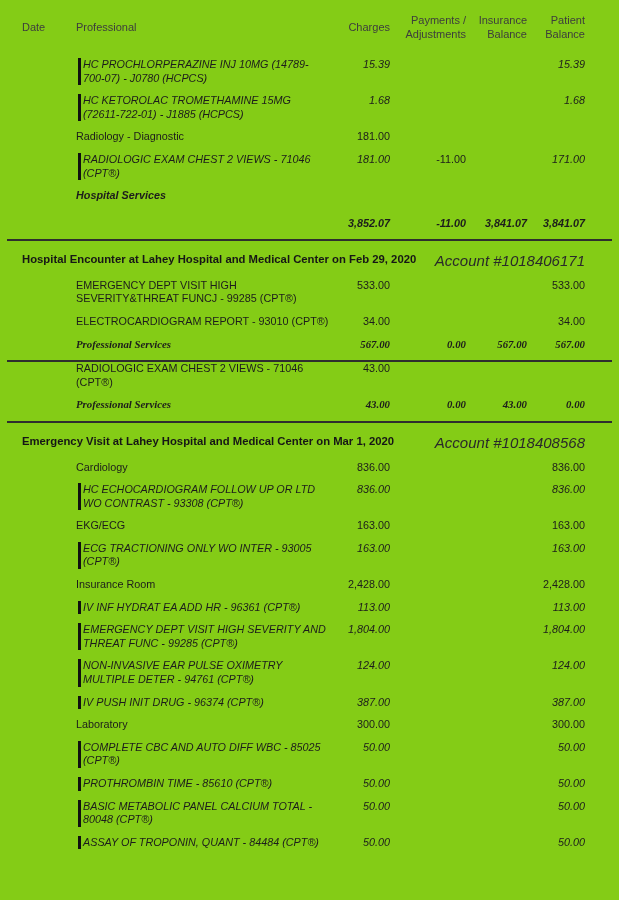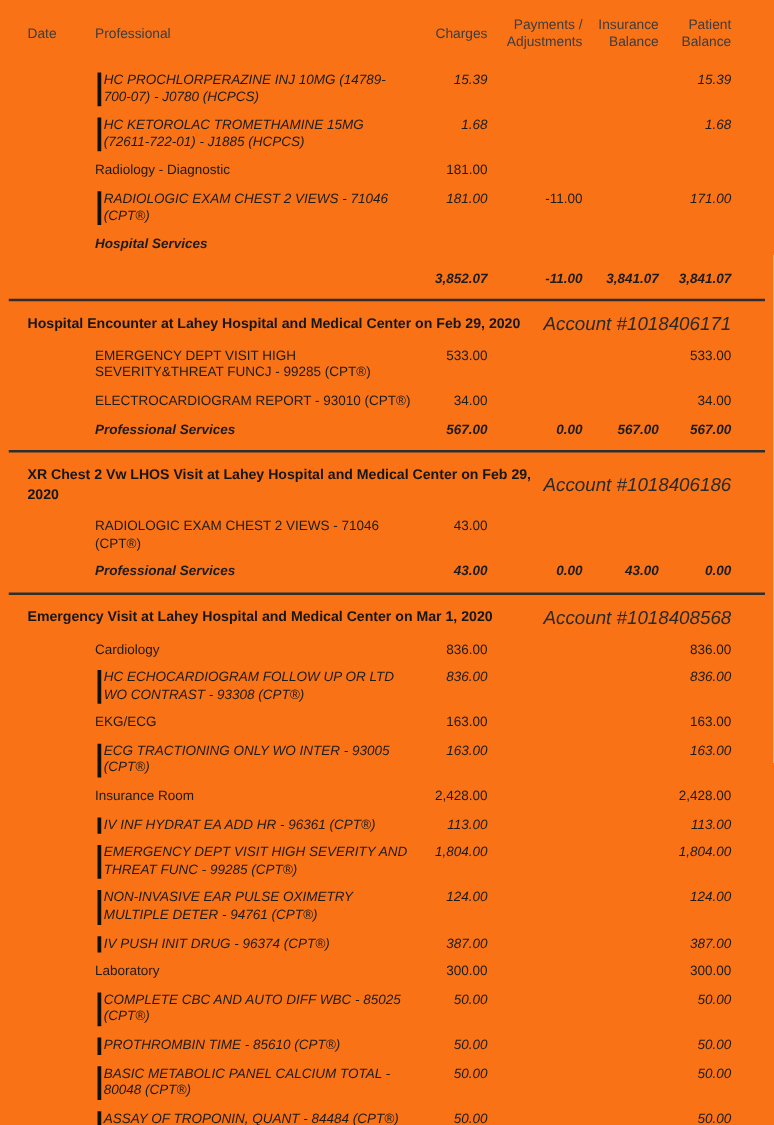--- a/index.html
+++ b/index.html
@@ -1,20 +1,20 @@
 <!DOCTYPE html>
 <html><head>
 <meta charset="utf-8">
 <style>
   html, body { margin: 0; padding: 0; background: #ffffff; }
   .page {
     position: relative;
     width: 619px;
     height: 900px;
-    background: #f97316;
+    background: #84cc16;
     overflow: hidden;
     font-family: "Liberation Sans", sans-serif;
     color: #1c1c1c;
     box-sizing: border-box;
     padding-top: 13px;
   }
   .grid-row {
     display: grid;
     grid-template-columns: 54px 262px 52px 76px 61px 58px;
     margin-left: 22px;
@@ -23,21 +23,21 @@
   .cell { font-size: 10.8px; line-height: 13.6px; }
   .cell.num { text-align: right; white-space: nowrap; }
   
   .thead { align-items: center; margin-bottom: 17px; }
   .thead .cell { color: #3d3d3d; font-size: 11px; line-height: 14px; }
   .thead .two { display: flex; flex-direction: column; align-items: flex-end; }
   
   .section-header {
     display: flex;
     justify-content: space-between;
-    align-items: center;
+    align-items: flex-end;
     margin: 11px 34px 11px 22px;
   }
   .section-title {
     font-weight: bold;
     font-size: 11.3px;
     line-height: 15.5px;
     color: #161616;
     max-width: 415px;
   }
   .section-account {
@@ -58,21 +58,21 @@
     margin-left: 2px;
     font-style: italic;
   }
   .row.style-detail .charges,
   .row.style-detail .insurance,
   .row.style-detail .patient { font-style: italic; }
   .row.style-detail .payments { font-style: normal; }
   
   .row.style-summary-label .desc { font-weight: bold; font-style: italic; }
   .row.style-summary .desc,
-  .row.style-summary .num { font-weight: bold; font-style: italic; }
+  .row.style-summary .num { font-weight: bold; font-style: italic; font-family: Liberation Serif, serif; }
   .row.style-totals { margin-top: 14px; }
   .row.style-totals .num { font-weight: bold; font-style: italic; }
   
   .divider { border-top: 2px solid #2e2e2e; margin: 3px 7px 0 7px; }
 </style>
 </head>
 <body>
 
 <div class="page">
 
@@ -185,24 +185,20 @@
     <div class="cell num charges">567.00</div>
     <div class="cell num payments">0.00</div>
     <div class="cell num insurance">567.00</div>
     <div class="cell num patient">567.00</div>
   </div>
 </div>
     <div class="divider"></div>
   </section>
 
   <section class="section">
-    <div class="section-header">
-      <div class="section-title">XR Chest 2 Vw LHOS Visit at Lahey Hospital and Medical Center on Feb 29, 2020</div>
-      <div class="section-account">Account #1018406186</div>
-    </div>
     <div>
   <div class="grid-row row style-plain">
     <div class="cell date"></div>
     <div class="cell desc">RADIOLOGIC EXAM CHEST 2 VIEWS - 71046 (CPT®)</div>
     <div class="cell num charges">43.00</div>
     <div class="cell num payments"></div>
     <div class="cell num insurance"></div>
     <div class="cell num patient"></div>
   </div>
 

